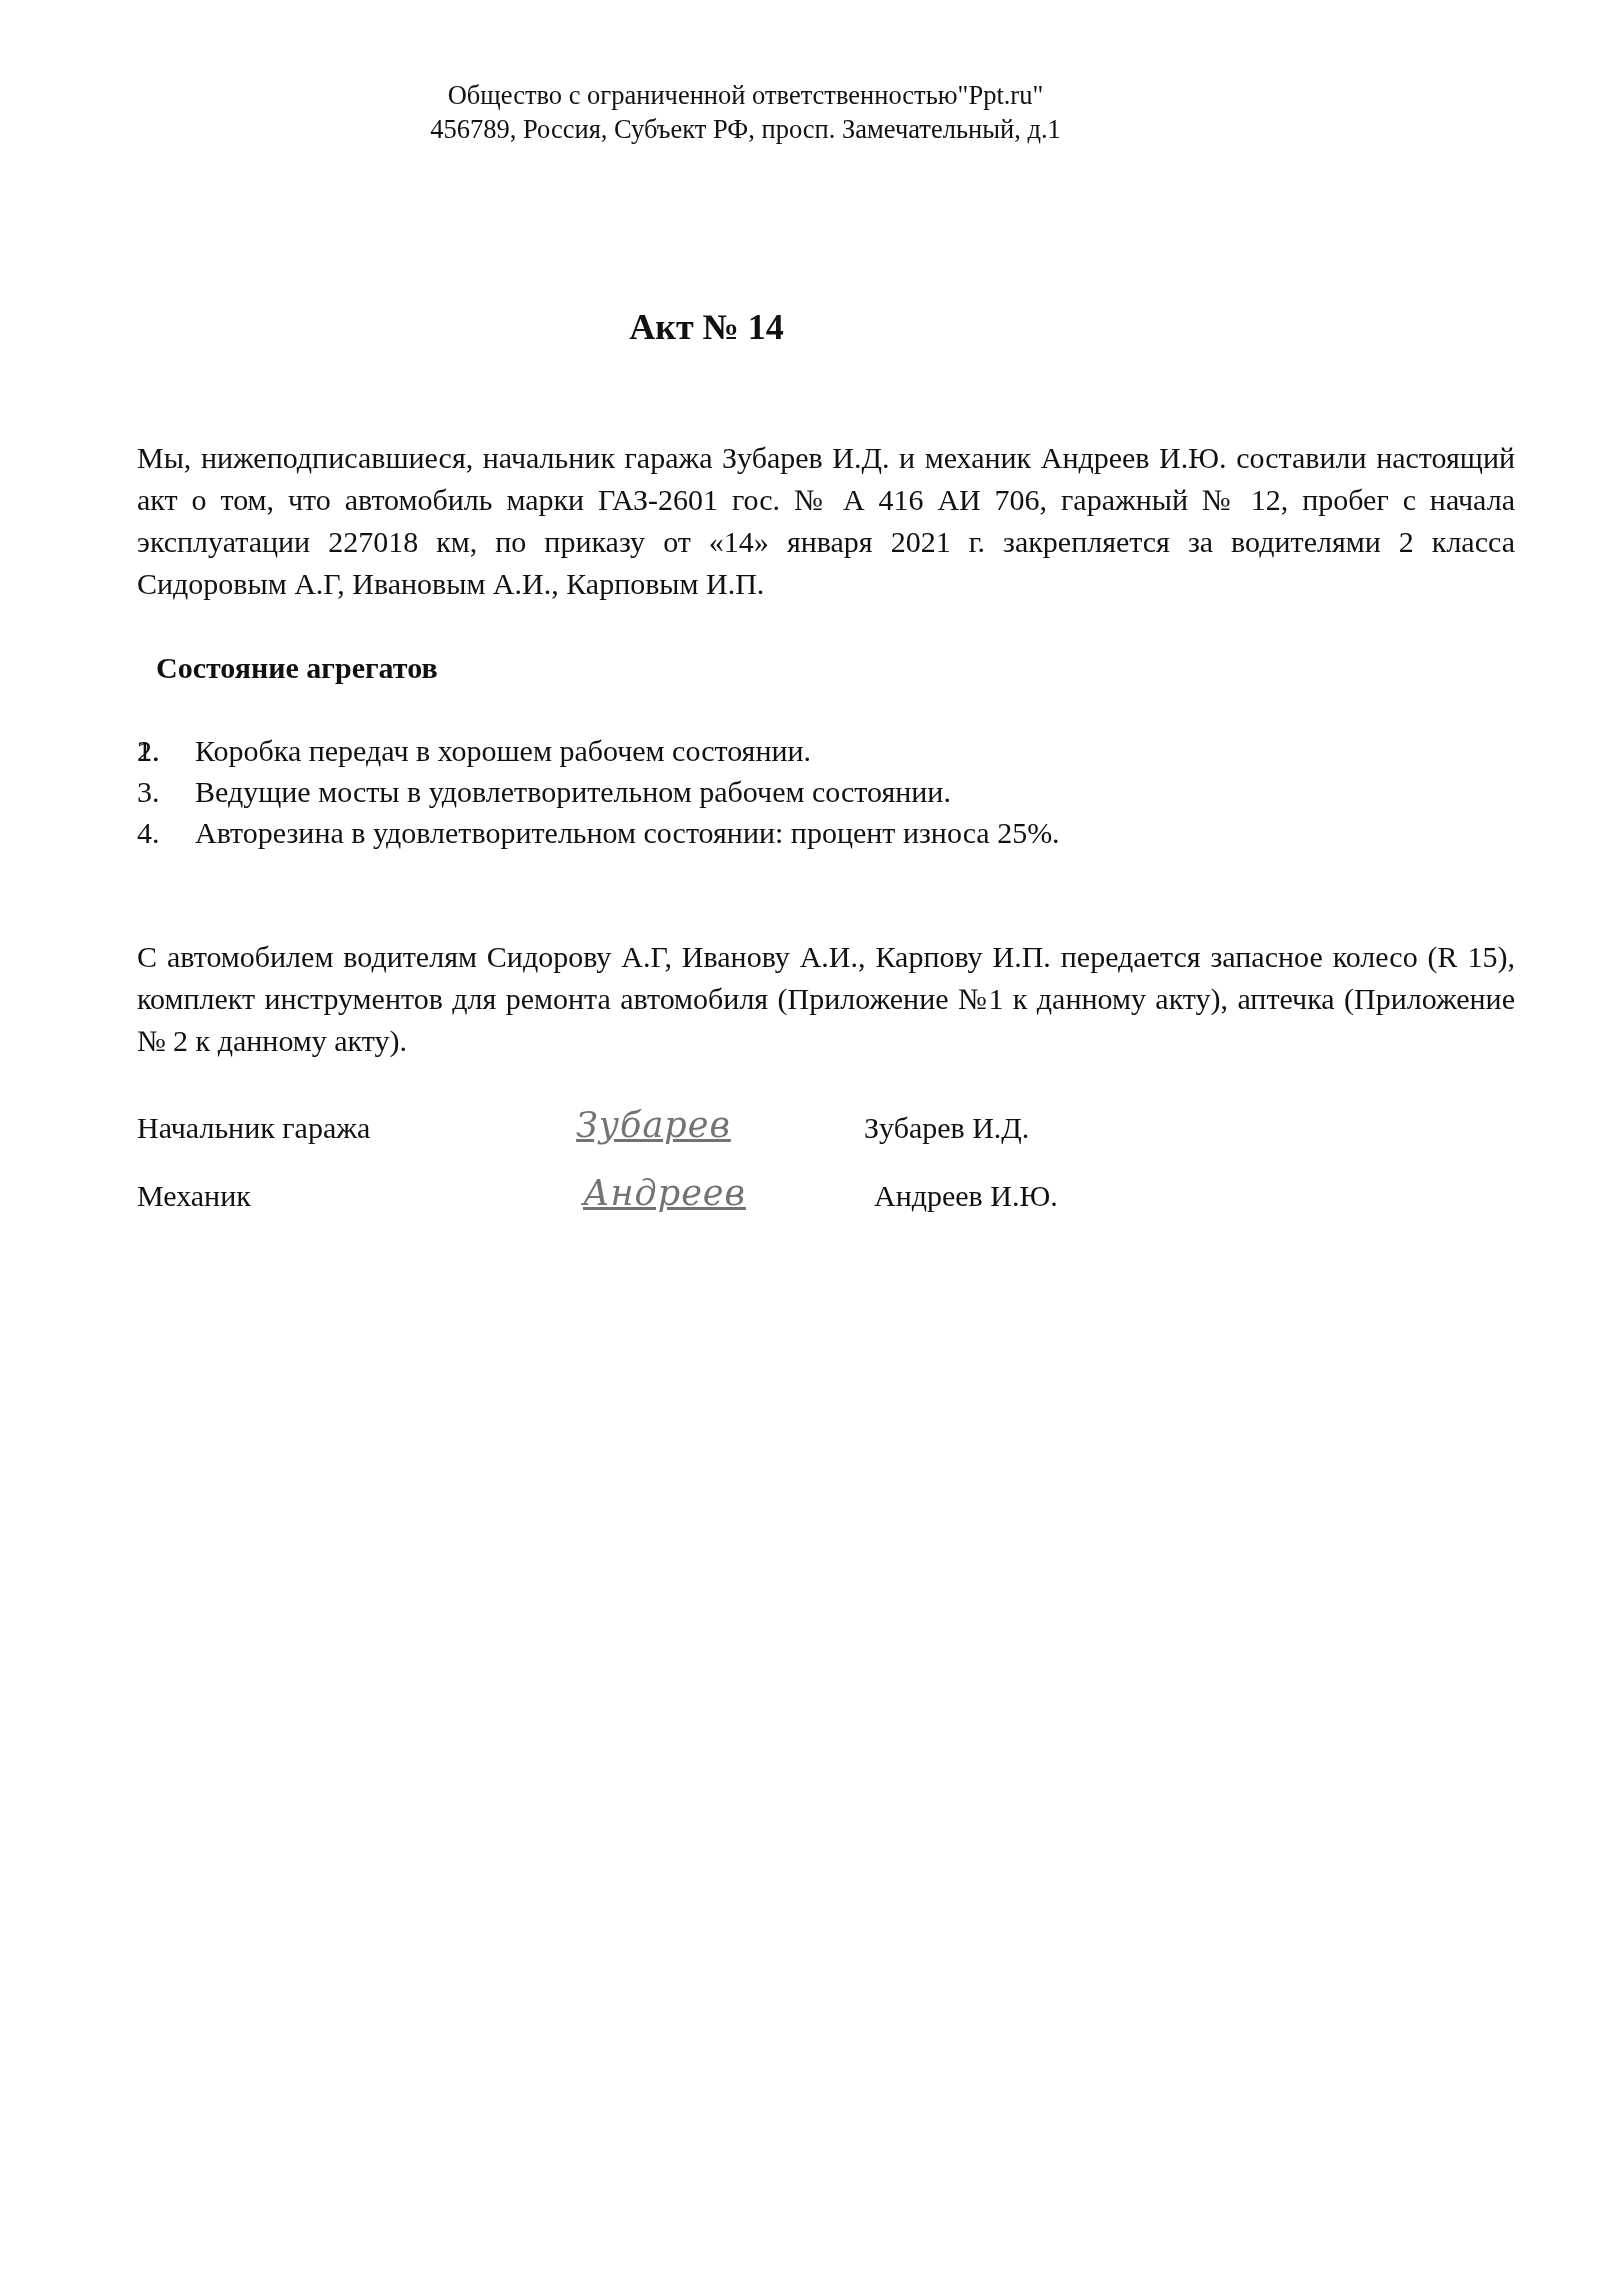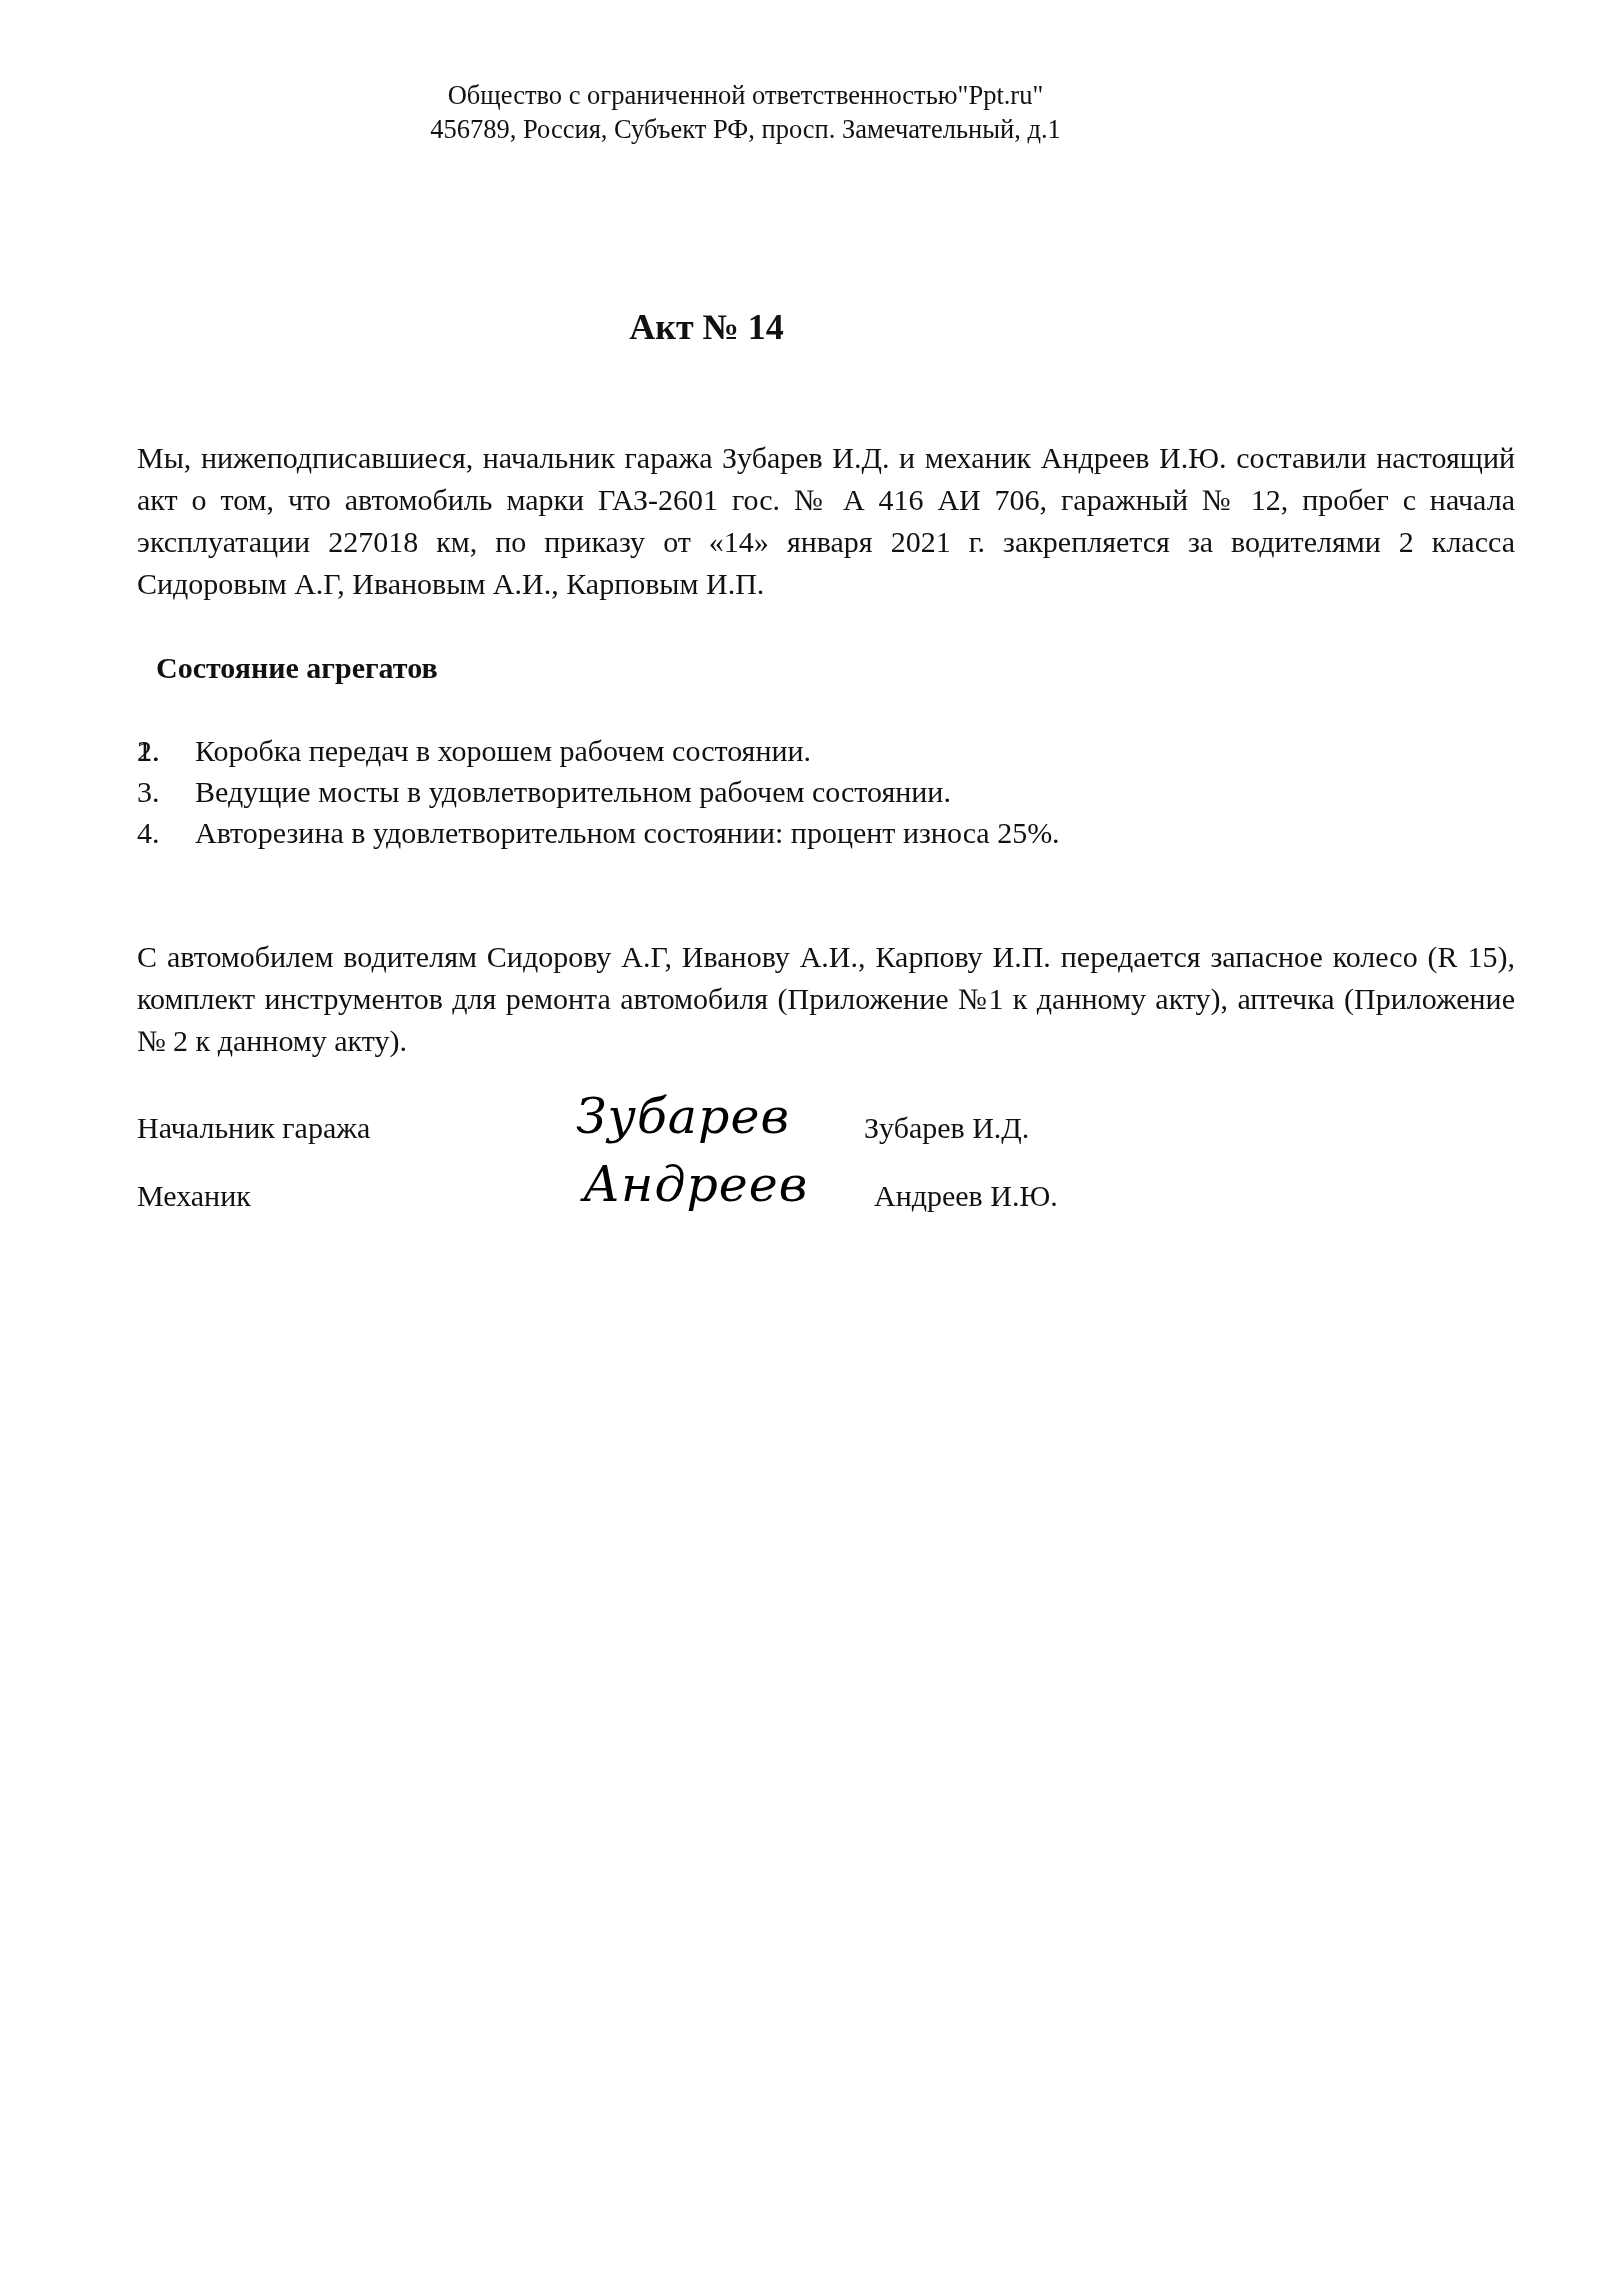--- a/index.html
+++ b/index.html
@@ -14,21 +14,21 @@
                text-align: justify; }
   .para1 { top: 437px; }
   .section-heading { position: absolute; left: 137px; top: 647px; font-size: 30px; font-weight: bold; line-height: 41px; margin-left: 19px; }
   .list { position: absolute; left: 137px; top: 730px; font-size: 30px; line-height: 41px; margin: 0; padding: 0; list-style: none; }
   .list li { position: relative; padding-left: 58px; white-space: nowrap; }
   .list .num { position: absolute; left: 0; top: 0; }
   .para2 { top: 936px; }
   .sig-row { position: absolute; left: 137px; width: 1176px; height: 59px; font-size: 30px; }
   .sig-row .role { position: absolute; left: 0; bottom: 9.8px; }
   .sig-row .sign { position: absolute; font-family: "DejaVu Serif", serif; font-style: italic;
-                   font-size: 49px; color: #000000; letter-spacing: 1px; bottom: 9.8px; }
+                   font-size: 35px; color: #737373; letter-spacing: 1px; bottom: 9.8px; text-decoration: underline; }
   .sig-row .name { position: absolute; bottom: 9.8px; white-space: nowrap; }
   .row1 { top: 1096px; }
   .row2 { top: 1164px; }
   .row1 .sign { left: 439px; }
   .row2 .sign { left: 446px; }
   .row1 .name { left: 727px; }
   .row2 .name { left: 737px; }
 </style>
 </head>
 <body>

